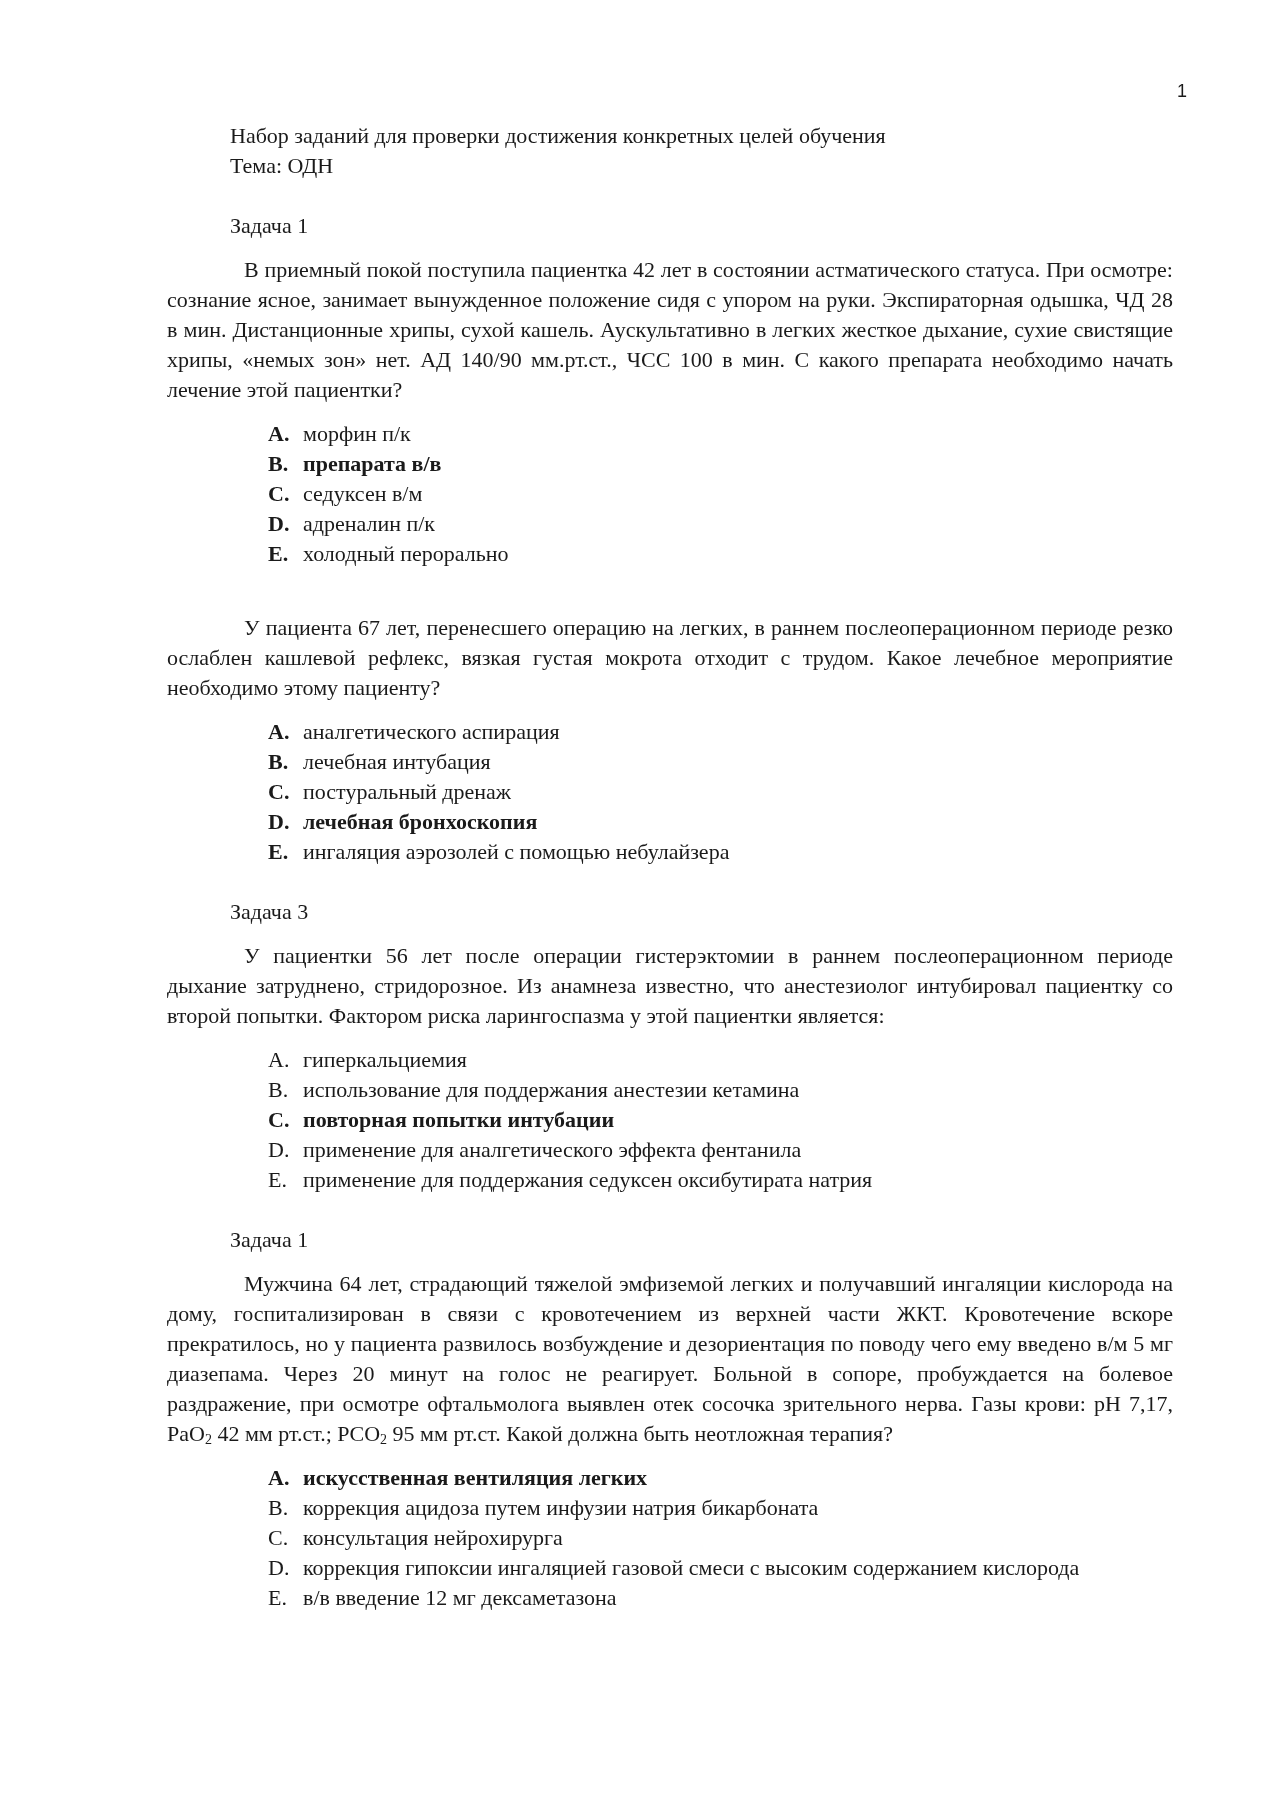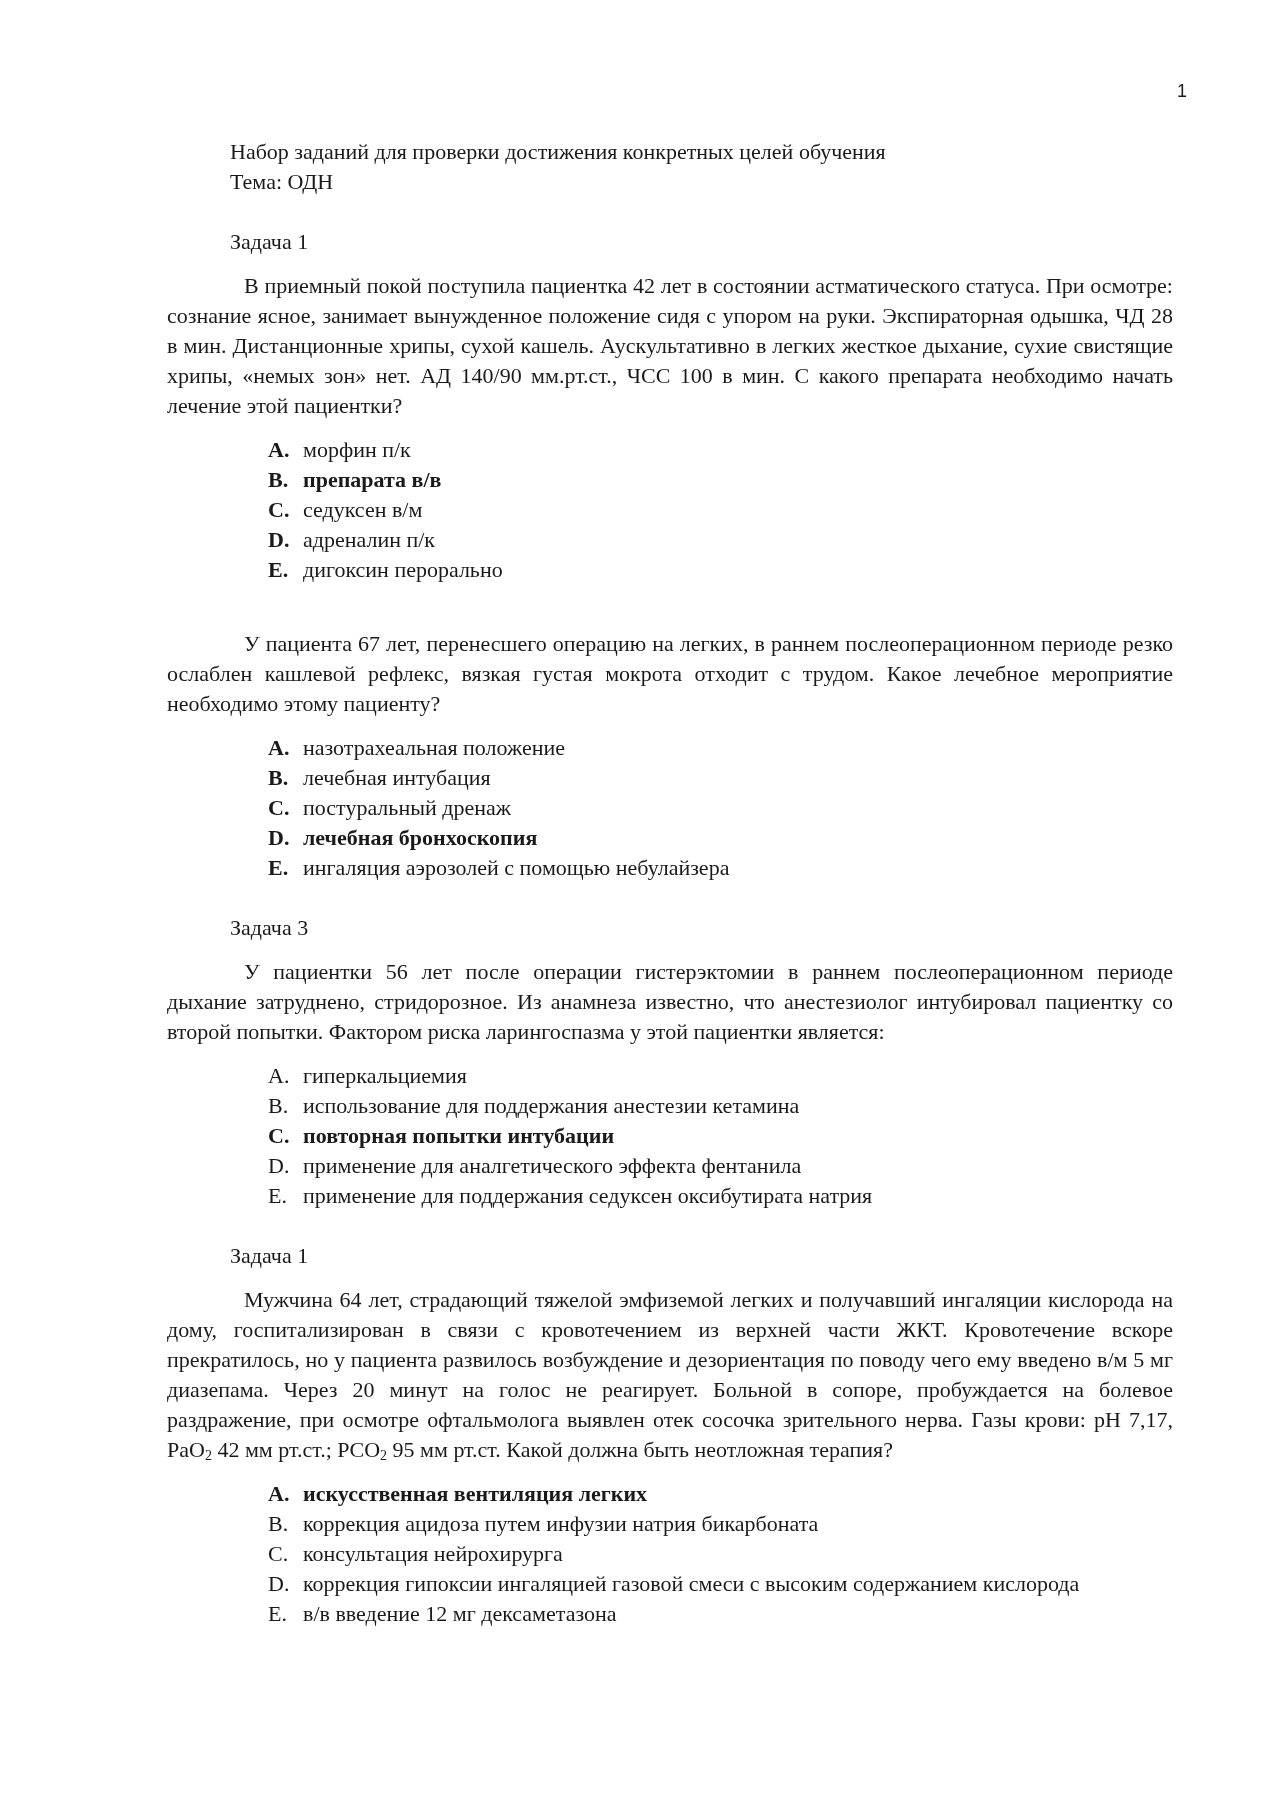--- a/index.html
+++ b/index.html
@@ -19,21 +19,21 @@
       position: absolute;
       top: 80px;
       left: 1177px;
       font-family: "Liberation Sans", "DejaVu Sans", sans-serif;
       font-size: 18px;
       line-height: 22px;
       color: #1a1a1a;
     }
     .content {
       position: absolute;
-      top: 137px;
+      top: 121px;
       left: 153px;
       width: 1034px;
       font-size: 22px;
       line-height: 30px;
     }
     .line-indent {
       padding-left: 77px;
     }
     .blank {
       height: 30px;
@@ -98,32 +98,32 @@
       <li class="option">
         <span class="option-letter bold">C.</span>
         <span class="option-text">седуксен в/м</span>
       </li>
       <li class="option">
         <span class="option-letter bold">D.</span>
         <span class="option-text">адреналин п/к</span>
       </li>
       <li class="option">
         <span class="option-letter bold">E.</span>
-        <span class="option-text">дигоксин перорально</span>
+        <span class="option-text">холодный перорально</span>
       </li>
     </ul>
   </section>
   <div class="blank"></div>
 
   <section>
     <p class="task-body">У пациента 67 лет,  перенесшего операцию на легких, в раннем послеоперационном периоде резко ослаблен кашлевой рефлекс, вязкая густая мокрота отходит с трудом. Какое лечебное мероприятие необходимо этому пациенту?</p>
     <ul class="options">
       <li class="option">
         <span class="option-letter bold">A.</span>
-        <span class="option-text">назотрахеальная положение</span>
+        <span class="option-text">аналгетического аспирация</span>
       </li>
       <li class="option">
         <span class="option-letter bold">B.</span>
         <span class="option-text">лечебная интубация</span>
       </li>
       <li class="option">
         <span class="option-letter bold">C.</span>
         <span class="option-text">постуральный дренаж</span>
       </li>
       <li class="option">

